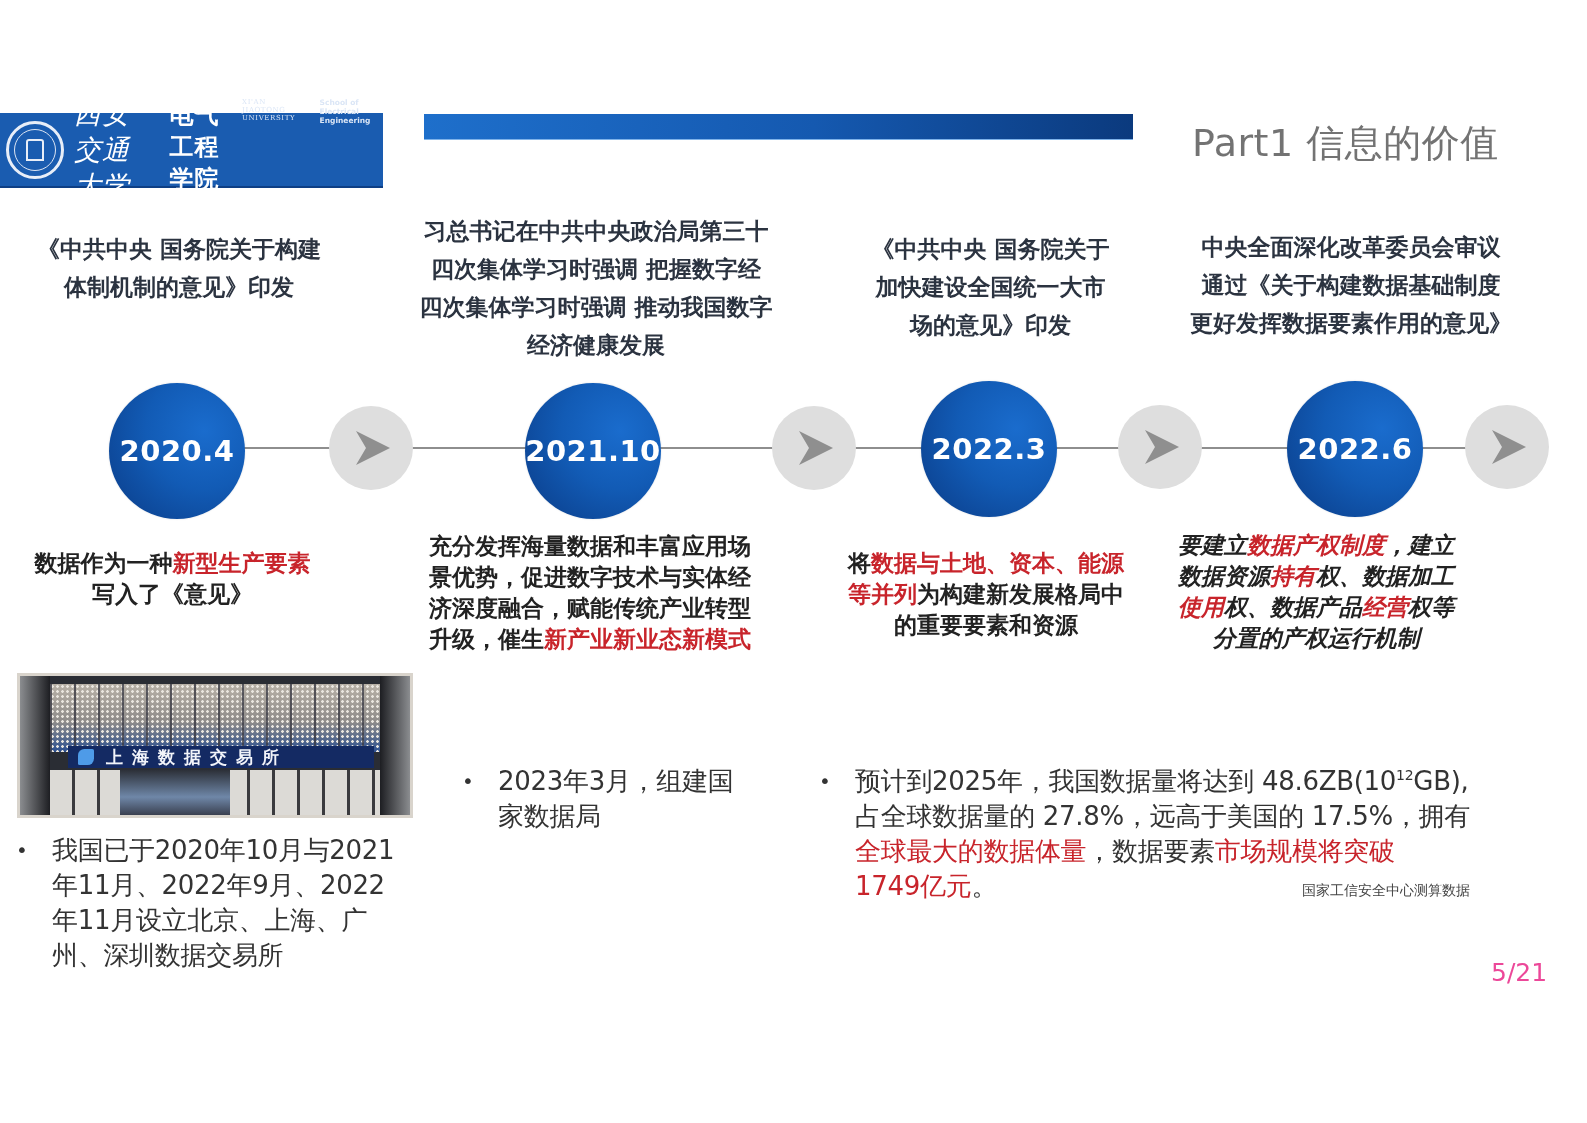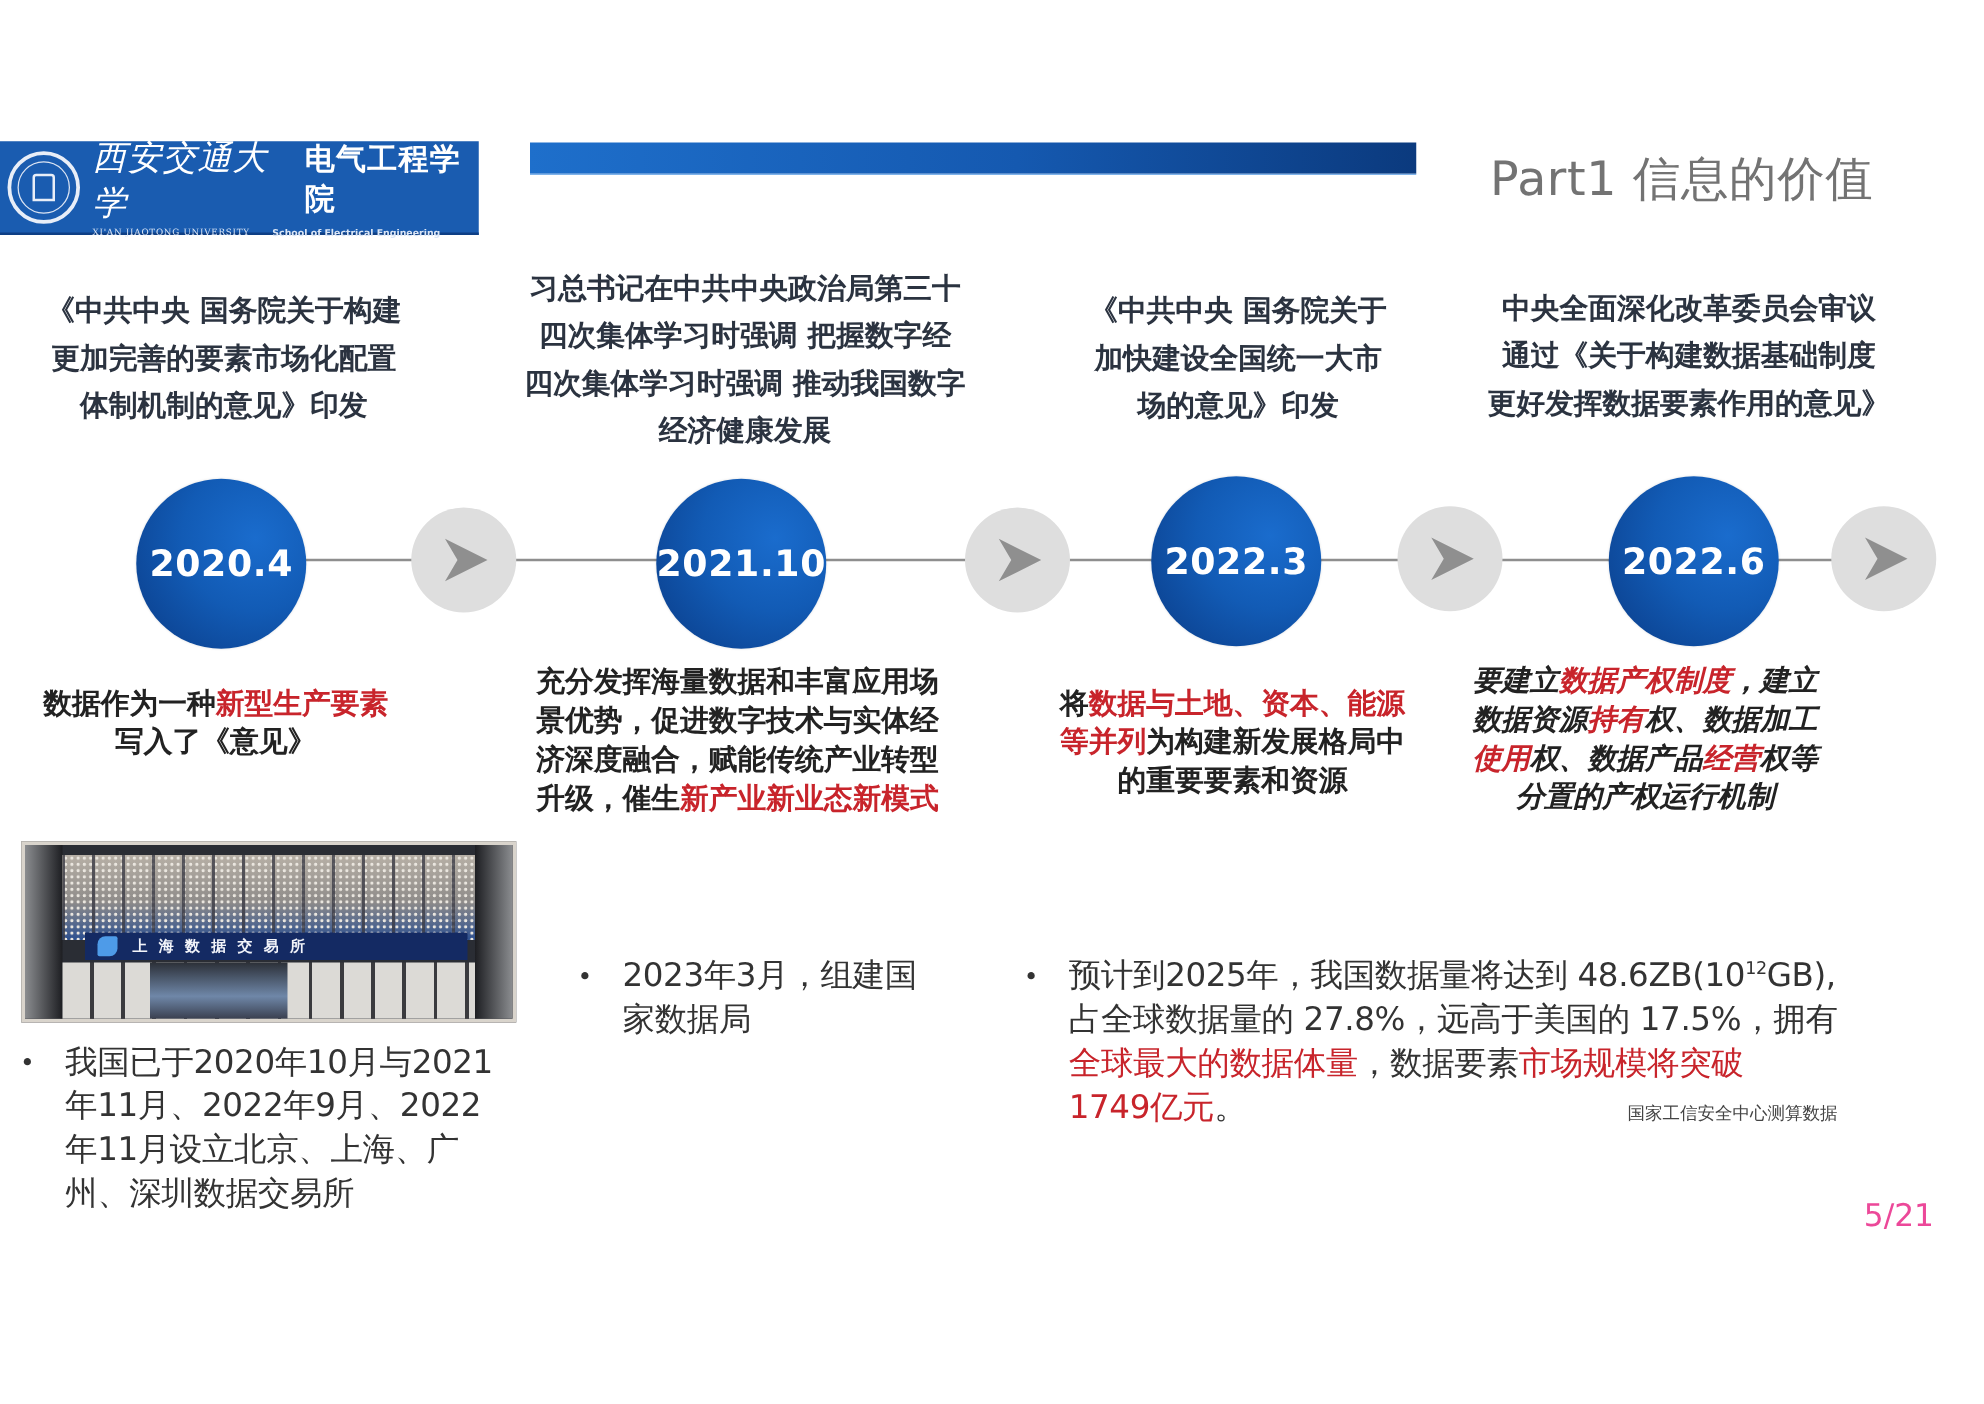--- a/index.html
+++ b/index.html
@@ -15,21 +15,21 @@
   .seal {
     width: 58px; height: 58px; border-radius: 50%;
     border: 3px solid #e8eef8; position: relative; flex: none;
     display: flex; align-items: center; justify-content: center;
   }
   .seal::before {
     content: ""; position: absolute; inset: 5px; border-radius: 50%;
     border: 1.5px solid #dbe4f3;
   }
   .seal-inner { width: 18px; height: 22px; border: 2px solid #e8eef8; border-radius: 3px 3px 0 0; }
-  .logo-text { margin-left: 10px; display: flex; flex-direction: column; }
+  .logo-text { margin-left: 10px; display: flex; flex-direction: row; }
   .logo-row { display: flex; align-items: baseline; gap: 14px; }
   .univ-cn { font-family: "DejaVu Serif", "Liberation Serif", serif; font-style: italic; color: #fff; font-size: 27px; letter-spacing: 1px; }
   .school-cn { color: #fff; font-size: 24px; font-weight: bold; letter-spacing: 1px; }
   .logo-sub { display: flex; gap: 18px; margin-top: 2px; }
   .univ-en { color: #dbe6f6; font-size: 7px; letter-spacing: 0.6px; font-family: "DejaVu Serif", serif; }
   .school-en { color: #dbe6f6; font-size: 7.5px; font-weight: bold; }
 
   .title-bar {
     position: absolute; left: 424px; top: 114px; width: 709px; height: 26px;
     background: linear-gradient(90deg, #1e6fcb 0%, #1559b0 55%, #0b3a7e 100%);
@@ -75,21 +75,21 @@
   }
   .photo .ceiling {
     position: absolute; left: 30px; top: 8px; right: 30px; height: 68px;
     background:
       repeating-linear-gradient(90deg, rgba(60,60,70,0.8) 0 2px, transparent 2px 24px),
       radial-gradient(circle, #eae6df 1px, transparent 1.6px) 0 0/5px 5px,
       linear-gradient(180deg, #b7b0a6 0%, #8f8c8a 55%, #2c4f8f 100%);
   }
   .photo .sign {
     position: absolute; left: 48px; top: 70px; width: 306px; height: 22px;
-    background: #142a63; color: #f2f4fa; font-weight: bold; font-size: 12px; letter-spacing: 9px;
+    background: #142a63; color: #f2f4fa; font-weight: bold; font-size: 17px; letter-spacing: 9px;
     display: flex; align-items: center; padding-left: 38px; text-align: right;
   }
   .photo .sign-logo { position: absolute; left: 10px; top: 3px; width: 16px; height: 16px; background: #4e9be8; border-radius: 40% 10% 40% 10%; }
   .photo .lower {
     position: absolute; left: 30px; right: 30px; top: 94px; bottom: 0;
     background: repeating-linear-gradient(90deg, #dcdad6 0 22px, #3a3a3e 22px 25px);
   }
   .photo .door { position: absolute; left: 100px; width: 110px; top: 94px; bottom: 0; background: linear-gradient(180deg, #2c3038, #6f87a8 60%, #3a4050); }
   .photo .pillar-l { position: absolute; left: 0; top: 0; width: 30px; bottom: 0; background: linear-gradient(90deg, #8b8d90, #1d1e22); }
   .photo .pillar-r { position: absolute; right: 0; top: 0; width: 30px; bottom: 0; background: linear-gradient(90deg, #1d1e22, #8b8d90); }
@@ -120,21 +120,20 @@
       <span class="univ-en">XI'AN JIAOTONG UNIVERSITY</span>
       <span class="school-en">School of Electrical Engineering</span>
     </div>
   </div>
 </div>
 <div class="title-bar"></div>
 <div class="page-title">Part1 信息的价值</div>
 
 <div class="top-desc" style="left:14px; top:230px; width:330px;">
   <div>《中共中央 国务院关于构建</div>
-  <div>更加完善的要素市场化配置</div>
   <div>体制机制的意见》印发</div>
 </div>
 <div class="top-desc" style="left:396px; top:212px; width:400px;">
   <div>习总书记在中共中央政治局第三十</div>
   <div>四次集体学习时强调 把握数字经</div>
   <div>四次集体学习时强调 推动我国数字</div>
   <div>经济健康发展</div>
 </div>
 <div class="top-desc" style="left:848px; top:230px; width:285px;">
   <div>《中共中央 国务院关于</div>

